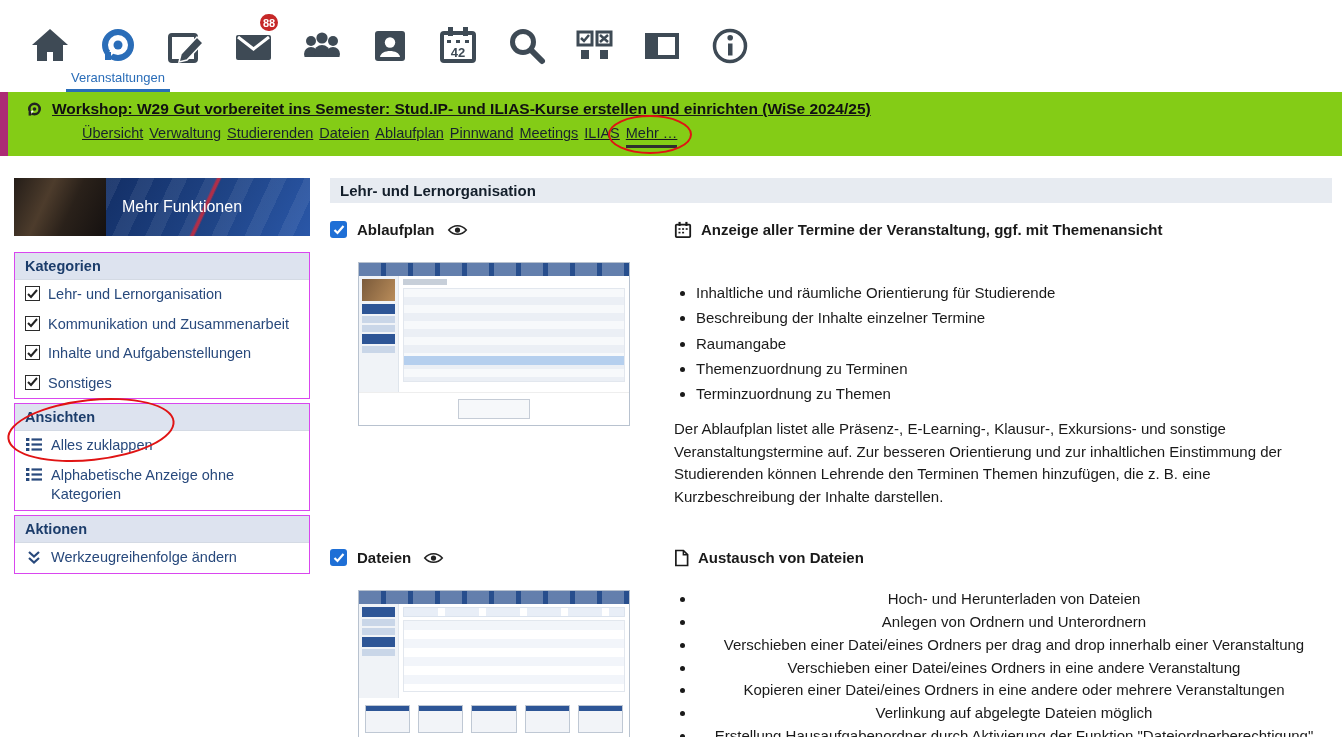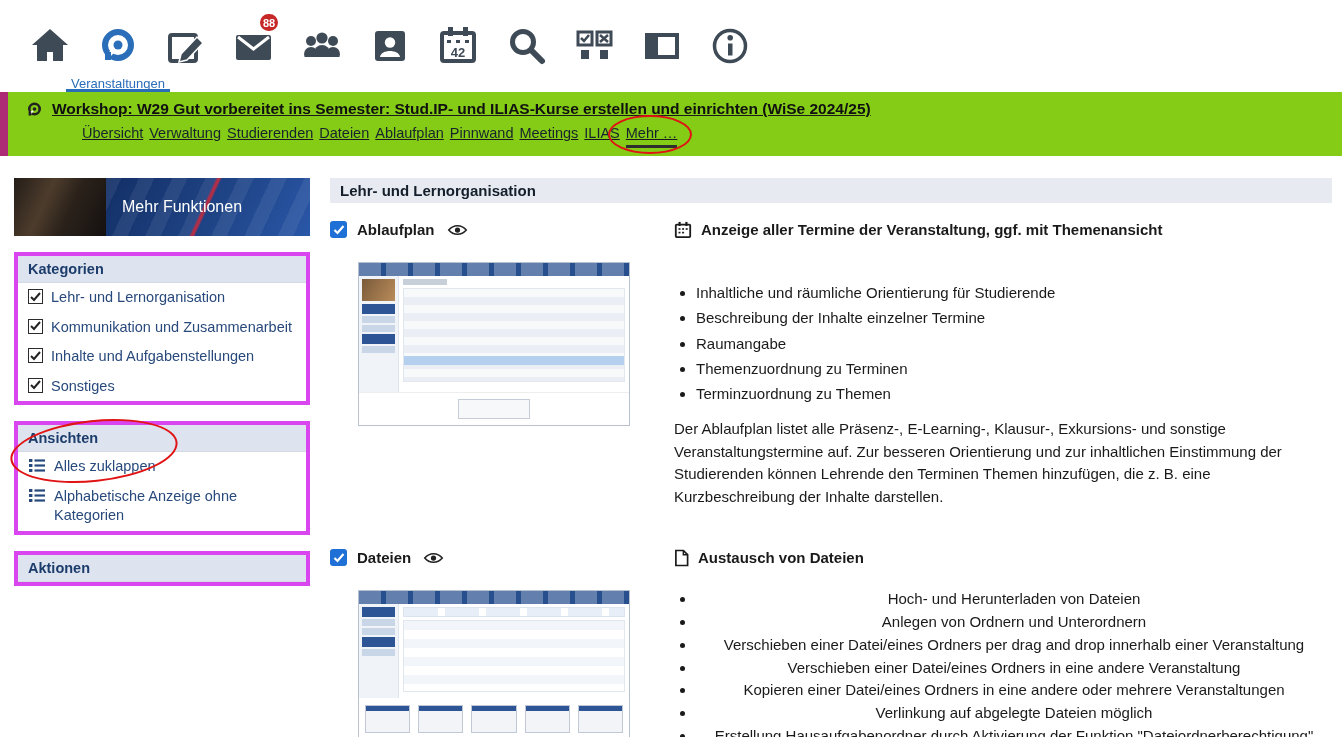--- a/index.html
+++ b/index.html
@@ -7,21 +7,21 @@
   body {
     width:1342px; height:737px; overflow:hidden; background:#fff;
     font-family:"Liberation Sans", sans-serif; color:#1a1a1a;
   }
   .page { position:relative; width:1342px; height:737px; }
 
   
   .topbar { height:92px; background:#fff; display:flex; align-items:flex-start; padding-left:16px; }
   .nav-item { position:relative; width:68px; height:92px; display:flex; flex-direction:column; align-items:center; padding-top:24px; cursor:pointer; }
   .nav-item svg { display:block; }
-  .nav-label { font-size:13px; color:#2a6db8; margin-top:8px; white-space:nowrap; }
+  .nav-label { font-size:13px; color:#2a6db8; margin-top:2px; white-space:nowrap; }
   .nav-underline { position:absolute; bottom:0; left:50%; transform:translateX(-50%); width:104px; height:3px; background:#2a6db8; }
   .badge { position:absolute; top:12px; left:38px; background:#c62828; color:#fff; font-size:11px; font-weight:bold;
            min-width:21px; height:21px; border-radius:11px; display:flex; align-items:center; justify-content:center;
            border:2px solid #fff; padding:0 3px; }
 
   
   .course-header { position:relative; background:#84cc16; height:64px; padding:8px 0 0 0;text-decoration:underline; }
   .stripe { position:absolute; left:0; top:0; bottom:0; width:8px; background:#ac2b74; }
   .course-title-row { display:flex; align-items:center; gap:9px; padding-left:26px; font-weight:bold; font-size:15.5px; color:#101010; }
   .tabs { display:flex; gap:6px; padding-left:82px; margin-top:7px; font-size:14.5px; }
@@ -36,21 +36,21 @@
   
   .sidebar { flex:0 0 296px; width:296px; }
   .banner { display:flex; height:58px; margin-bottom:16px; }
   .banner-img { width:92px; background:
       linear-gradient(115deg,#241d18 0%,#4d3c2c 35%,#2a211a 60%,#151110 100%); }
   .banner-right { flex:1; color:#fff; font-size:16px; display:flex; align-items:center; padding-left:16px;
       background:
         linear-gradient(115deg, transparent 47.5%, rgba(200,40,60,.85) 48.5%, rgba(200,40,60,.85) 49.3%, transparent 50.3%),
         repeating-linear-gradient(115deg, rgba(255,255,255,.07) 0 14px, transparent 14px 30px),
         linear-gradient(120deg,#132f66 0%,#1f4486 55%,#2a57a8 100%); }
-  .sbox { border:4px solid #d946ef; margin-bottom:16px; background:#fff; }
+  .sbox { border:1px solid #d946ef; margin-bottom:4px; background:#fff; }
   .sbox-h { background:#dde3ef; color:#1c3d6b; font-weight:bold; font-size:14.5px; padding:5px 10px; border-bottom:1px solid #d4dae4; }
   .sbox-item { display:flex; align-items:flex-start; gap:8px; padding:5px 10px; color:#28497c; font-size:14.5px; line-height:1.35; cursor:pointer; }
   .cbx { flex:0 0 15px; width:15px; height:15px; border:1.6px solid #2b2b2b; background:#fff; margin-top:1px;
          display:inline-flex; align-items:center; justify-content:center; }
   .s-icon { flex:0 0 18px; margin-top:2px; }
   .ansichten-box { position:relative; }
   .ellipse-ansichten { left:-8px; top:-5px; width:168px; height:62px; transform:rotate(-6deg); }
 
   
   .main { flex:1; min-width:0; }
@@ -283,20 +283,27 @@
               <rect x="5.5" y="5.4" width="10.5" height="2.2"></rect>
             <rect x="0" y="10" width="3.4" height="3"></rect>
               <rect x="5.5" y="10.4" width="10.5" height="2.2"></rect>
           </svg>
           <span>Alphabetische Anzeige ohne Kategorien</span>
         </div>
       </div>
 
       <div class="sbox">
         <div class="sbox-h">Aktionen</div>
+        <div class="sbox-item">
+          <svg class="s-icon" width="14" height="14" viewBox="0 0 14 14">
+            <path d="M2 2 l5 4.5 5-4.5" fill="none" stroke="#28497c" stroke-width="2.2"></path>
+            <path d="M2 8 l5 4.5 5-4.5" fill="none" stroke="#28497c" stroke-width="2.2"></path>
+          </svg>
+          <span>Werkzeugreihenfolge ändern</span>
+        </div>
       </div>
     </aside>
 
     <main class="main">
       <div class="section-bar">Lehr- und Lernorganisation</div>
 
       <section class="tool">
         <div class="tool-left">
           <div class="tool-head">
             <span class="cbx-blue">

